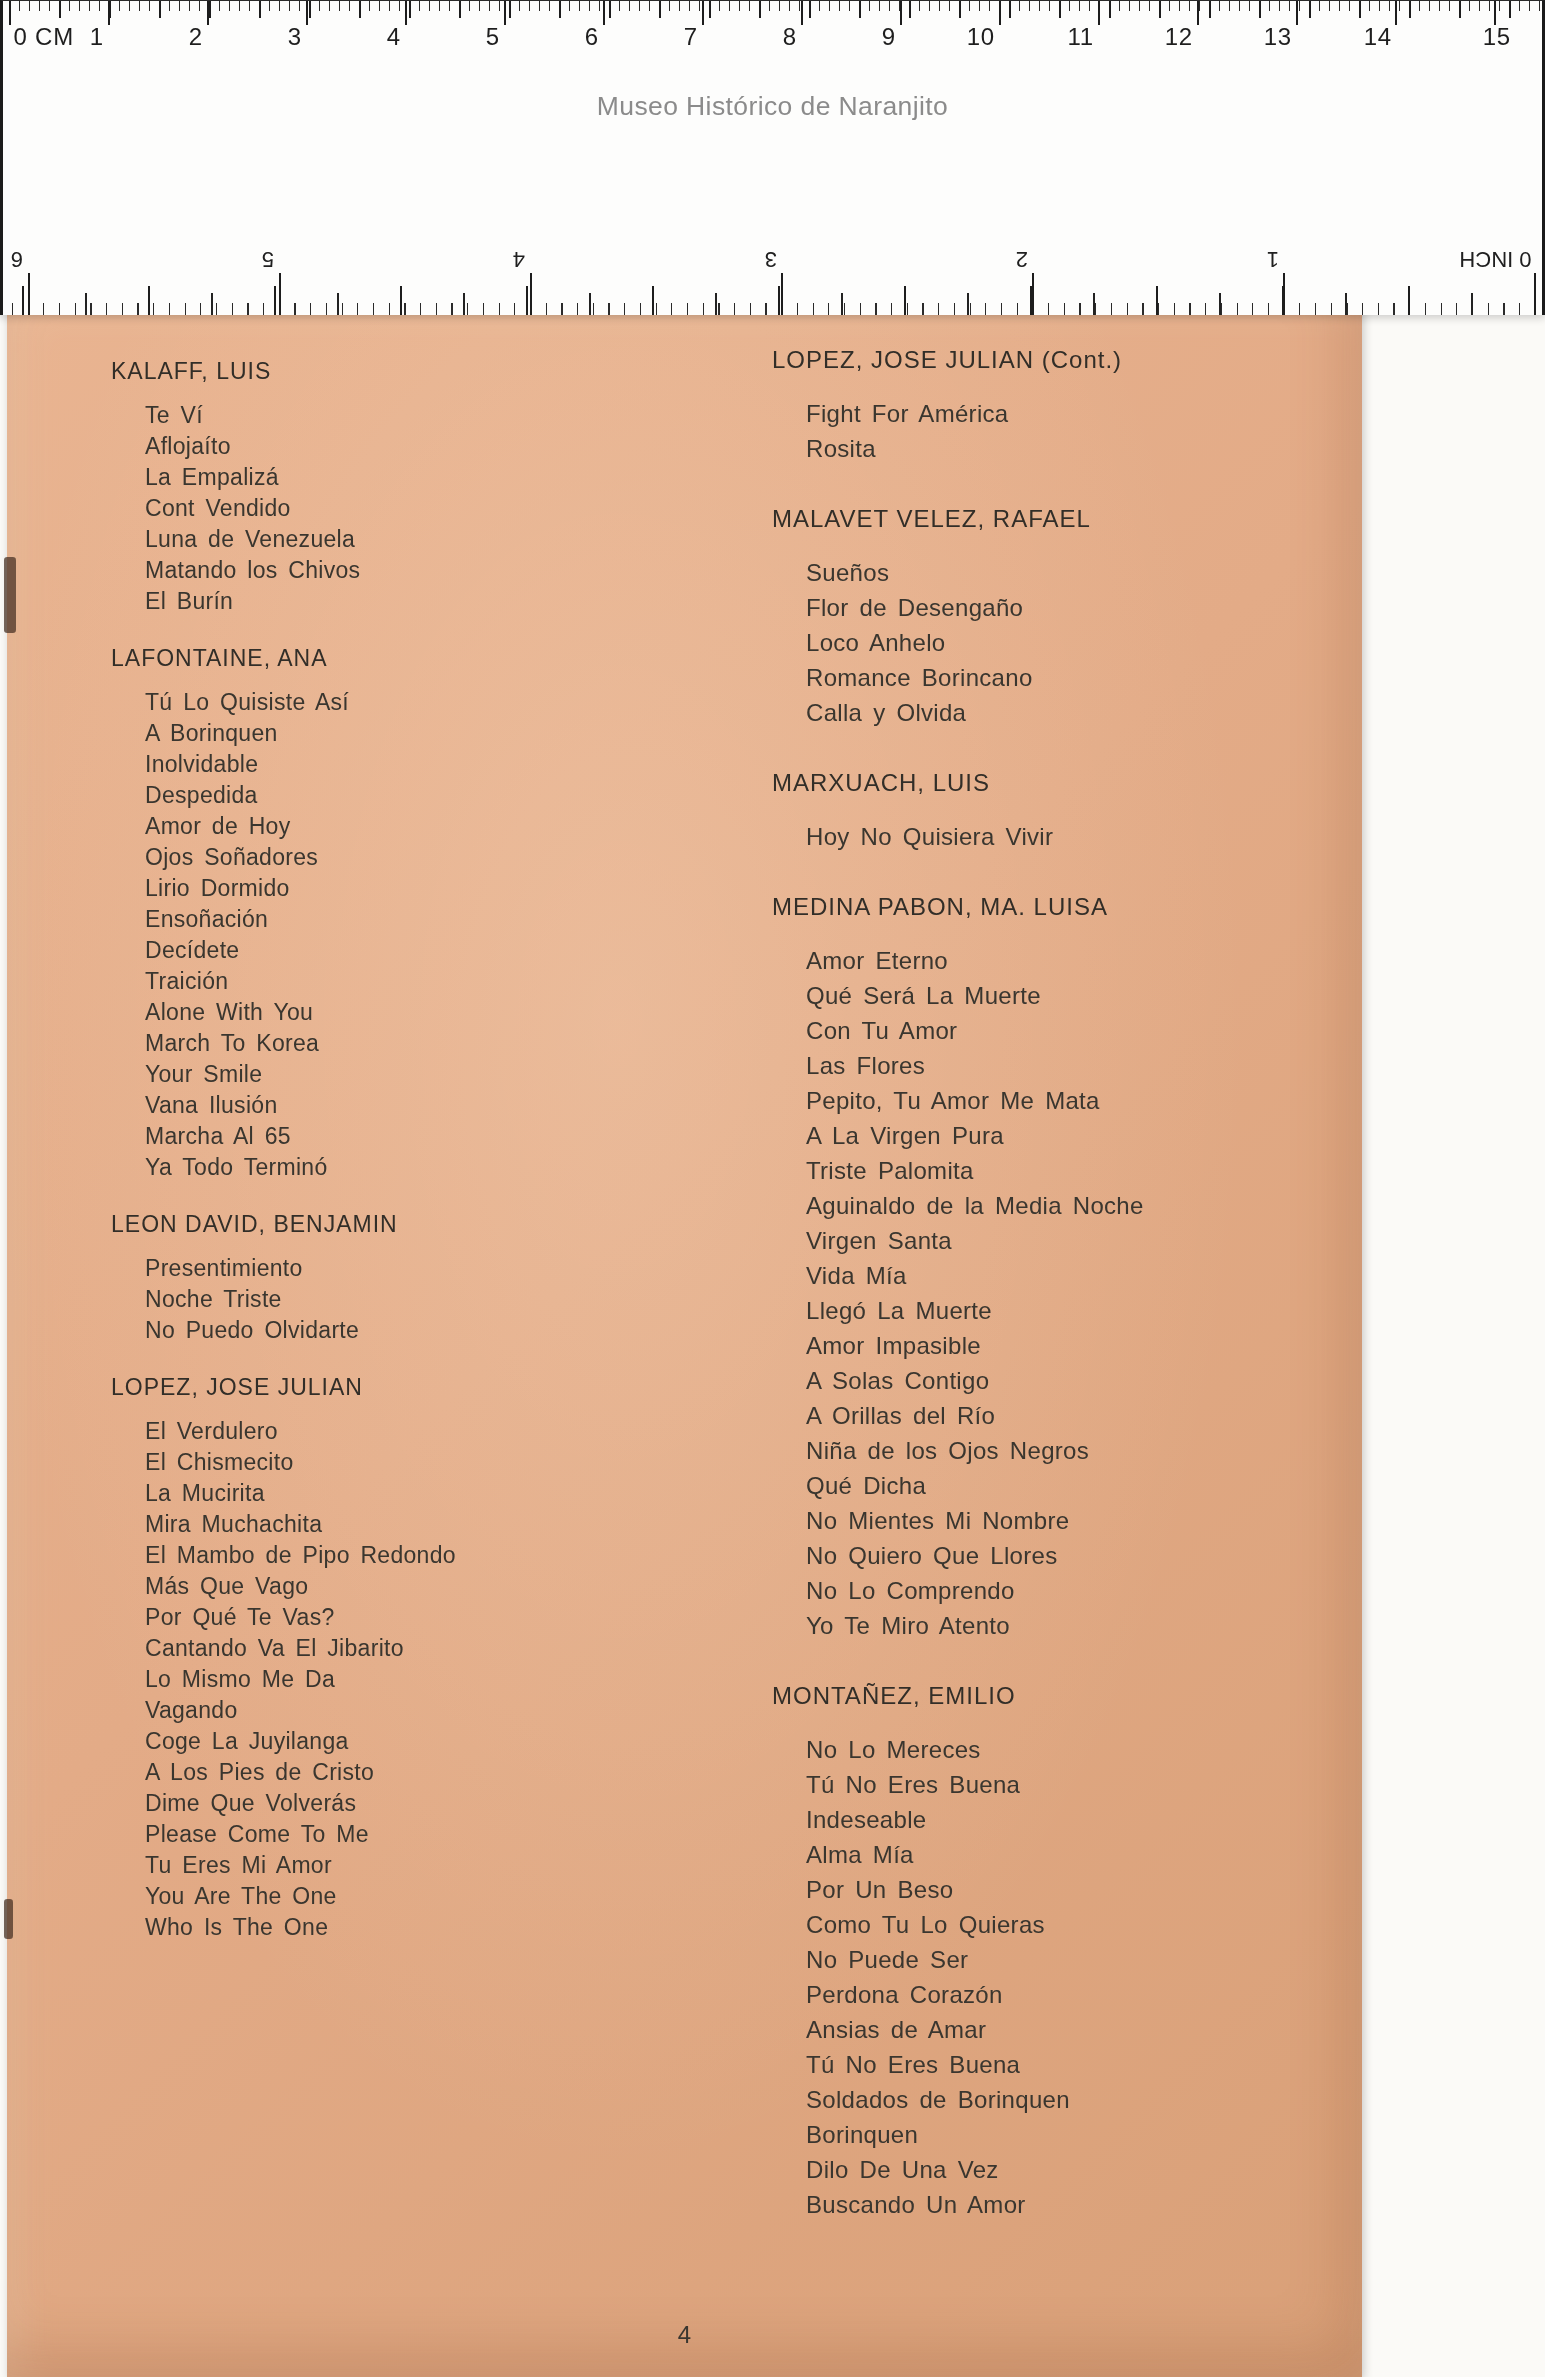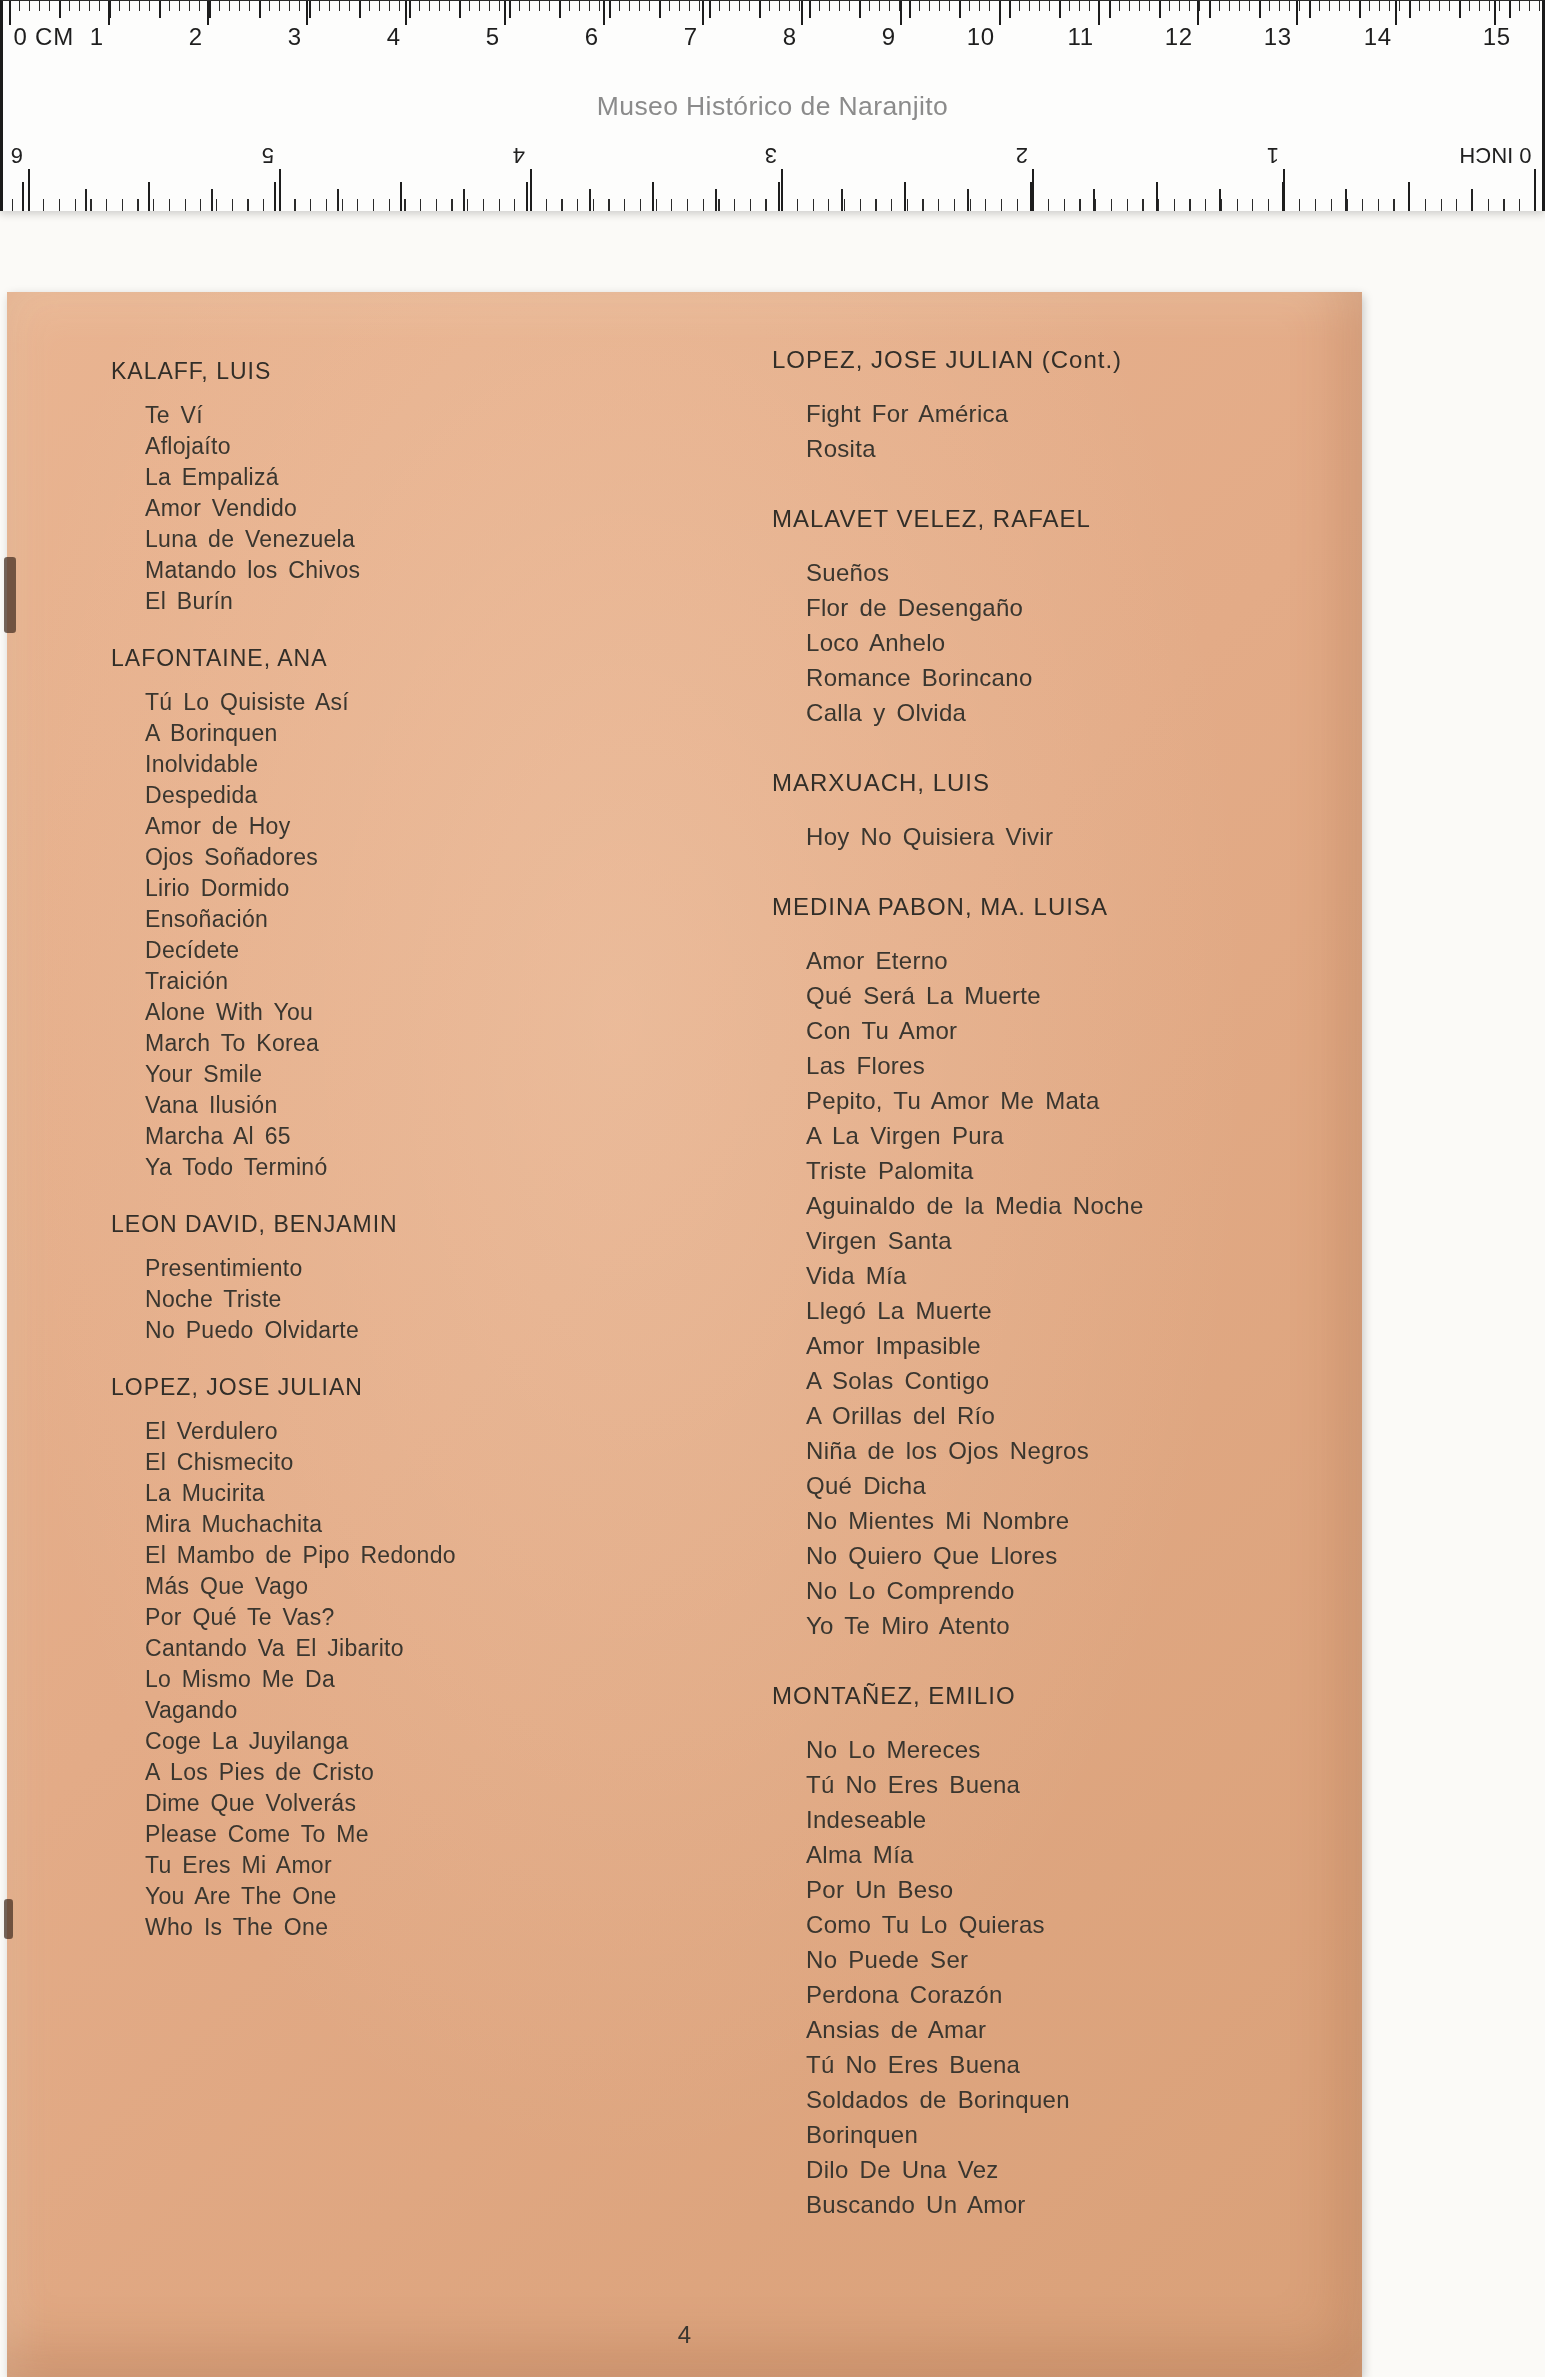--- a/index.html
+++ b/index.html
@@ -14,21 +14,21 @@
     height:2377px;
     position:relative;
     overflow:hidden;
     background:#fbfaf7;
     font-family:"Liberation Sans", sans-serif;
   }
 
   
   .ruler{
     position:absolute; left:0; top:0;
-    width:1545px; height:211px;
+    width:1545px; height:315px;
     background:#fdfdfc;
     border-left:3.2px solid #1b1b1b;
     border-right:3.2px solid #1b1b1b;
     border-top:1.6px solid #2a2a2a;
     box-shadow:0 3.2px 8px rgba(0,0,0,0.18);
     z-index:2;
   }
   .cm-ticks{
     position:absolute; top:0; left:0; right:0; height:50px;
     background-image:
@@ -148,21 +148,21 @@
       </div>
   </div>
 </div>
 
 <div class="page">
   <div class="col col-left">
       <div class="composer">KALAFF, LUIS</div>
       <div class="song">Te Ví</div>
       <div class="song">Aflojaíto</div>
       <div class="song">La Empalizá</div>
-      <div class="song">Amor Vendido</div>
+      <div class="song">Cont Vendido</div>
       <div class="song">Luna de Venezuela</div>
       <div class="song">Matando los Chivos</div>
       <div class="song">El Burín</div>
       <div class="composer">LAFONTAINE, ANA</div>
       <div class="song">Tú Lo Quisiste Así</div>
       <div class="song">A Borinquen</div>
       <div class="song">Inolvidable</div>
       <div class="song">Despedida</div>
       <div class="song">Amor de Hoy</div>
       <div class="song">Ojos Soñadores</div>

